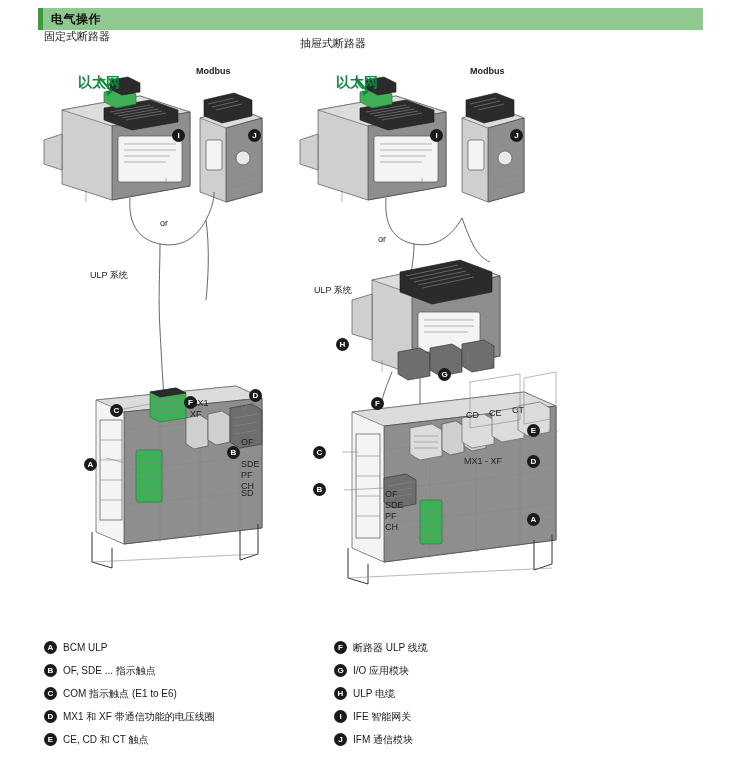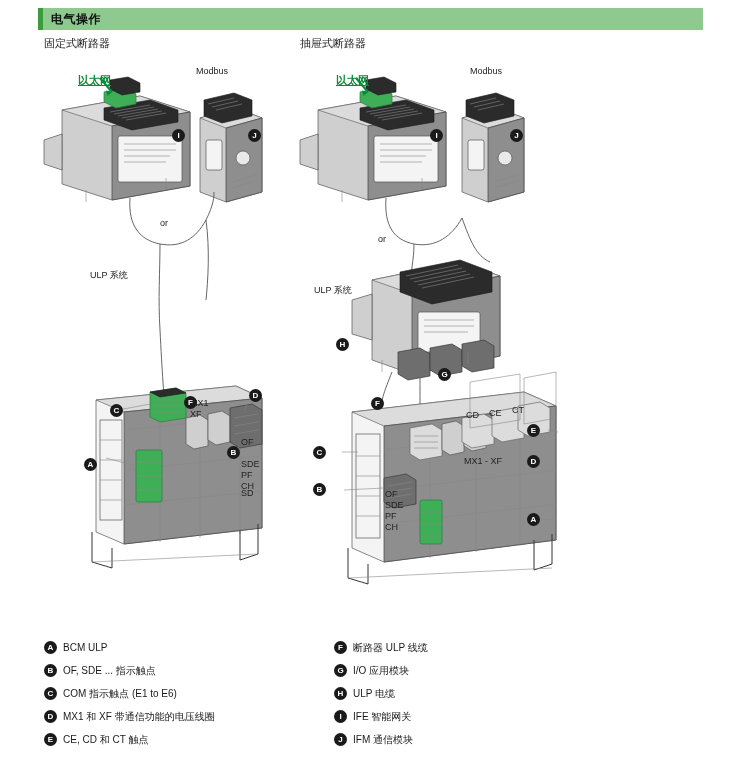--- a/index.html
+++ b/index.html
@@ -21,27 +21,27 @@
   }
   .header-bar .accent{
     position:absolute;left:0;top:0;width:5px;height:22px;background:#3b9c3b;
   }
   .header-bar .title{
     font-size:12px;font-weight:bold;color:#111;margin-left:13px;letter-spacing:0.5px;
   }
 
   
   .col-caption{position:absolute;font-size:11px;color:#222;}
-  #cap-fixed{left:44px;top:36px;}
+  #cap-fixed{left:44px;top:29px;}
   #cap-draw{left:300px;top:36px;}
 
   
   .lbl{position:absolute;font-size:9px;color:#222;line-height:1.15;}
-  .lbl.bold{font-weight:normal;}
-  .lbl.green{color:#0a8a3c;font-weight:bold;font-size:11px;text-decoration:underline;}
+  .lbl.bold{font-weight:bold;}
+  .lbl.green{color:#0a8a3c;font-weight:bold;font-size:14px;}
 
   
   .cmark{
     position:absolute;width:13px;height:13px;border-radius:50%;
     background:#1a1a1a;color:#fff;font-size:8px;font-weight:bold;
     display:flex;align-items:center;justify-content:center;
     font-family:"Liberation Sans", sans-serif;
   }
 
   

